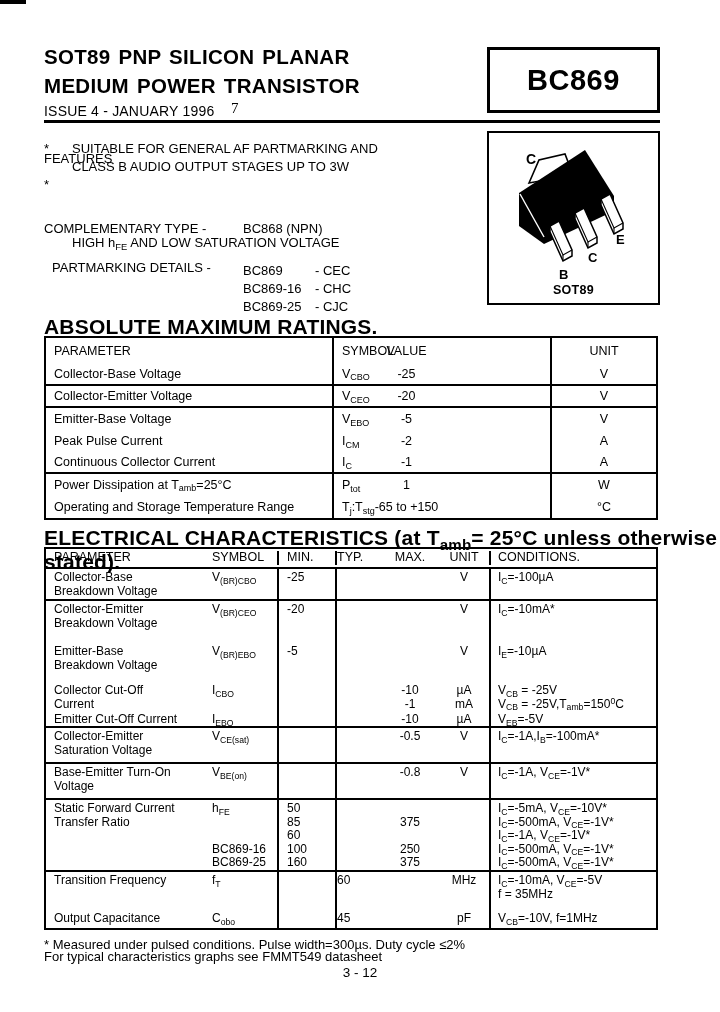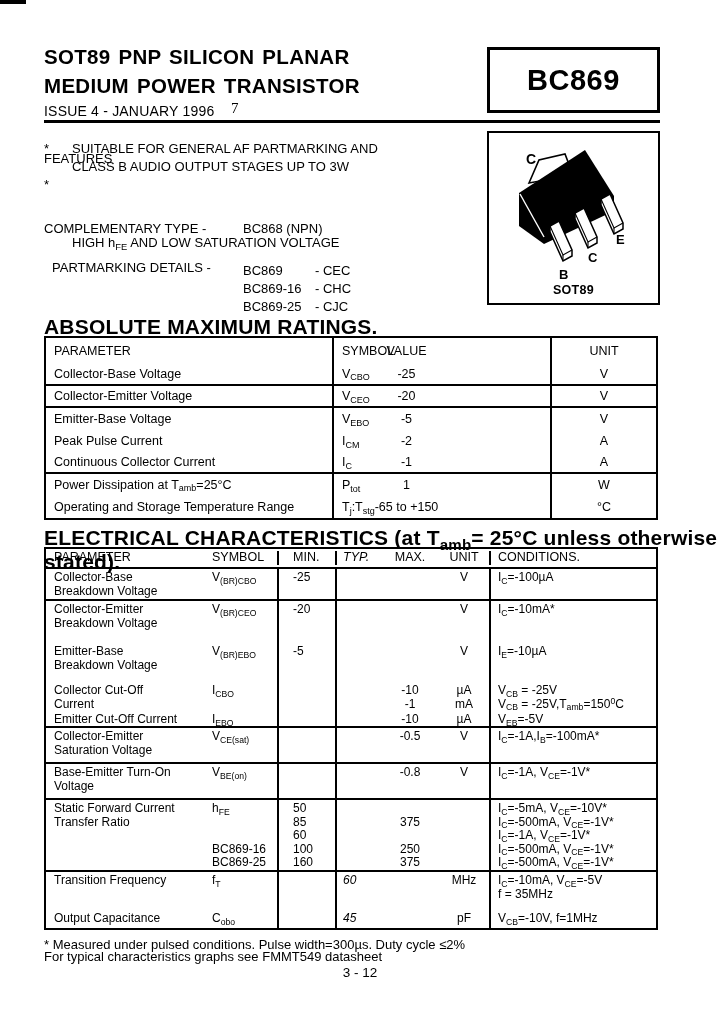--- a/index.html
+++ b/index.html
@@ -36,23 +36,23 @@
   .a3{flex:1;border-left:2px solid #000;box-sizing:border-box;align-self:stretch;display:flex;align-items:center;justify-content:center;}
 
   
   .ect{left:44px;top:547px;width:614px;border:2.5px solid #000;box-sizing:border-box;font-size:12px;line-height:13.5px;}
   .er{display:flex;align-items:stretch;box-sizing:border-box;}
   .er.bb{border-bottom:2px solid #000;}
   .er > div{box-sizing:border-box;padding-top:2px;}
   .e-ps{width:233px;border-right:2px solid #000;display:flex;}
   .e-pn{width:166px;padding-left:8px;box-sizing:border-box;}
   .e-sy{flex:1;}
-  .e-min{width:58px;border-right:2px solid #000;padding-left:14px;}
+  .e-min{width:58px;border-right:2px solid #000;padding-left:8px;}
   .e-tmu{width:152px;display:flex;}
-  .e-typ{width:44px;padding-left:6px;box-sizing:border-box;font-style:italic;}
+  .e-typ{width:44px;box-sizing:border-box;}
   .e-max{width:58px;text-align:center;}
   .e-unit{flex:1;text-align:center;}
   .e-cond{flex:1;border-left:2px solid #000;padding-left:7px;}
   .er.h{align-items:center;font-size:12.5px;}
   .er.h > div{padding-top:0;}
 
   .sec-head{font-size:21px;font-weight:bold;letter-spacing:0.2px;}
   .footnote{left:44px;font-size:13px;line-height:12px;}
   .page-num{left:0;top:965px;width:720px;text-align:center;font-size:13.5px;}
 </style>

